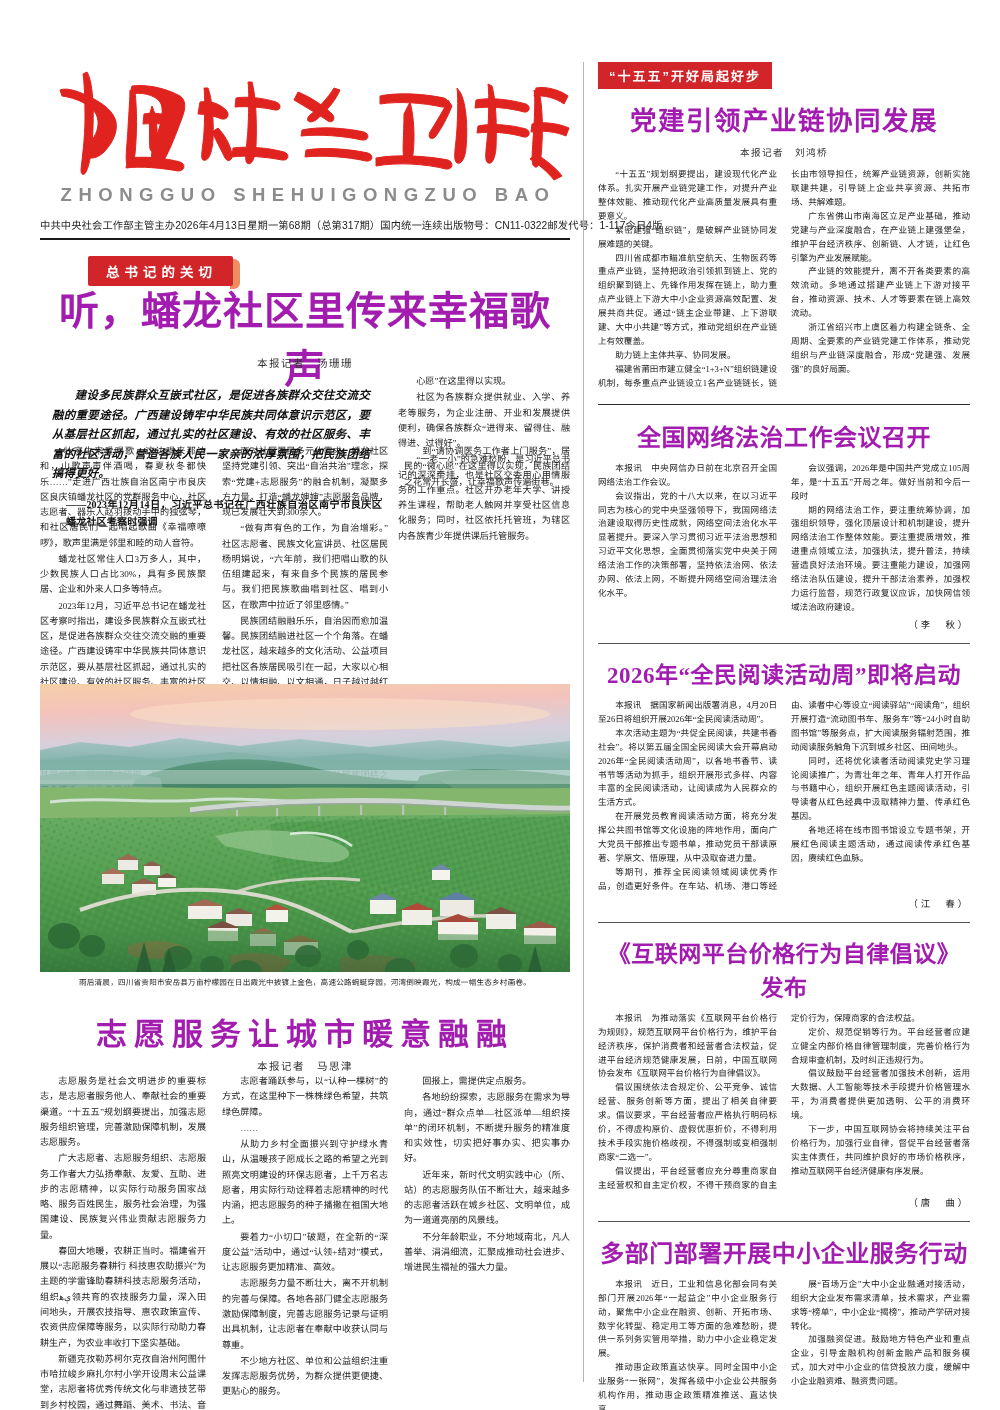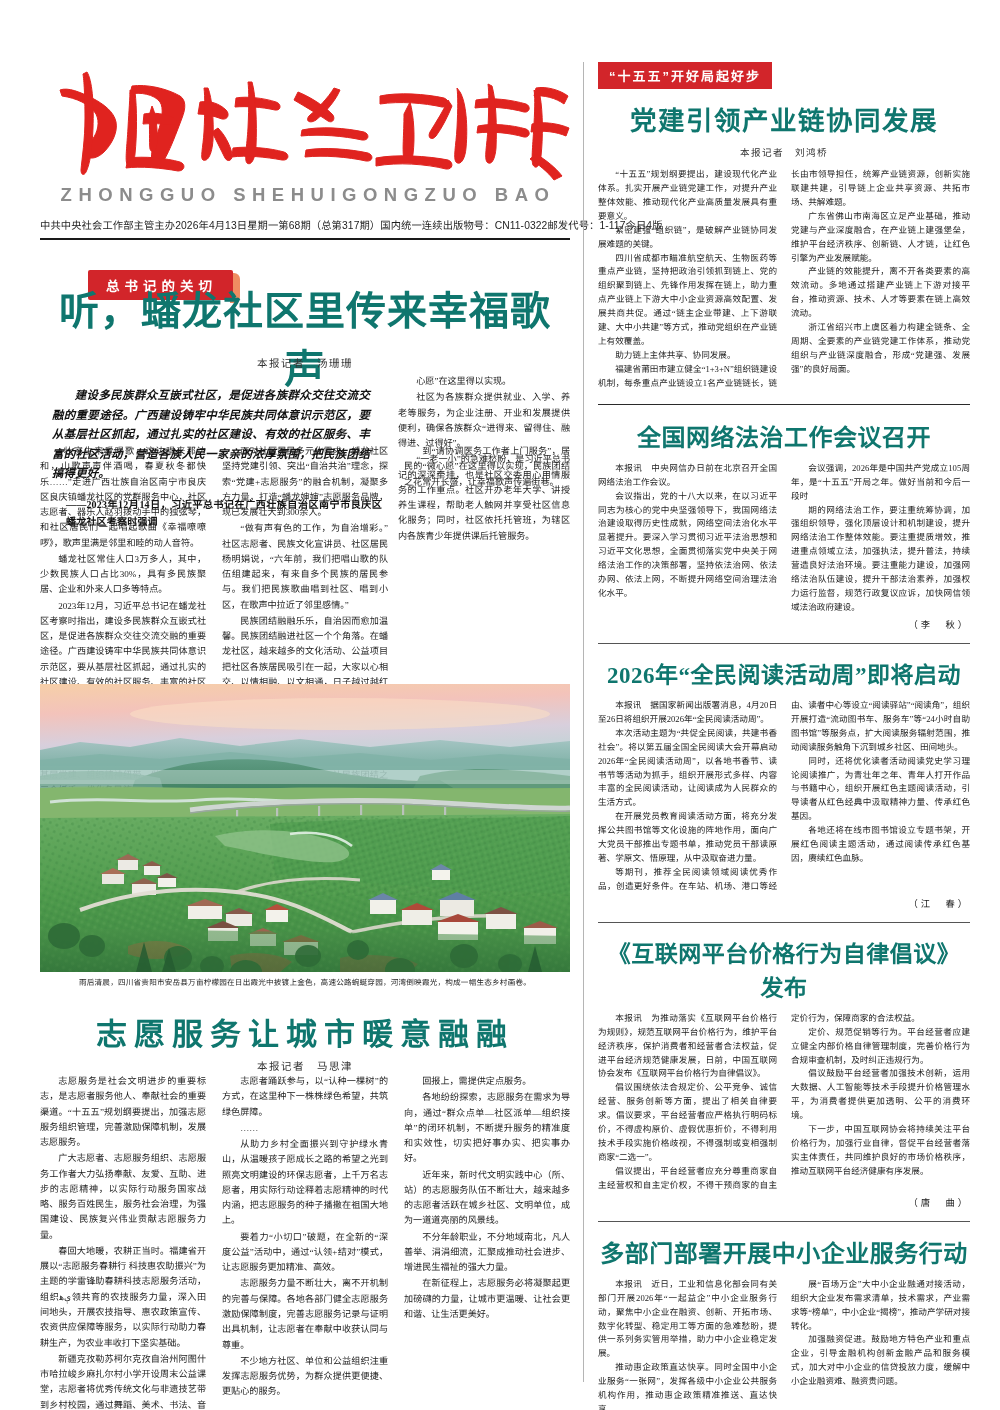--- a/index.html
+++ b/index.html
@@ -26,21 +26,21 @@
     margin-top:11px;font-family:"Liberation Sans","DejaVu Sans",sans-serif;
     font-size:10.3px;color:#1d1d1d;white-space:nowrap;letter-spacing:.1px;
     display:flex;justify-content:space-between;
   }
   .mast-info span{white-space:nowrap;}
   .mast-rule{border-top:2.4px solid #1a1a1a;margin-top:6px;width:530px;}
 
   
   .hl-main{
     font-family:"Liberation Serif","DejaVu Serif",serif;
-    font-weight:700;color:#0f766e;letter-spacing:1px;text-align:center;
+    font-weight:700;color:#a21caf;letter-spacing:1px;text-align:center;
   }
   .byline{
     text-align:center;font-size:10.5px;color:#333;margin-top:9px;
     font-family:"Liberation Sans","DejaVu Sans",sans-serif;letter-spacing:1.5px;
   }
   .body-col{
     font-size:9.1px;line-height:1.68;text-align:justify;color:#1c1c1c;
     font-family:"Liberation Serif","DejaVu Serif",serif;
     text-justify:inter-ideograph;
   }
@@ -54,21 +54,21 @@
     display:block;text-indent:0;margin-top:4px;font-size:10px;font-weight:700;
     padding-left:26px;
   }
   .kicker-red{
     display:inline-block;background:#d2252a;color:#fff;font-weight:700;
     font-family:"Liberation Sans","DejaVu Sans",sans-serif;
   }
   .end-mark{text-align:right;font-size:9.3px;letter-spacing:3px;margin-top:2px;}
 
   
-  .sec-label-wrap{position:absolute;left:40px;top:270px;padding-left:48px;}
+  .sec-label-wrap{position:absolute;left:40px;top:256px;padding-left:48px;}
   .sec-label{
     position:relative;font-size:13.5px;letter-spacing:5px;
     padding:5px 16px 5px 18px;background:#d2252a;border-radius:2px;
   }
   .sec-label::after{
     content:"";position:absolute;right:-7px;top:3px;width:10px;height:100%;
     background:#ef8d62;border-radius:0 6px 6px 0;z-index:-1;
   }
   .a1-head{position:absolute;left:40px;top:279px;width:530px;font-size:40px;}
   .a1-byline{position:absolute;left:40px;top:346px;width:530px;}
@@ -382,21 +382,20 @@
         <p>从助力乡村全面振兴到守护绿水青山，从温暖孩子愿成长之路的希望之光到照亮文明建设的环保志愿者，上千万名志愿者，用实际行动诠释着志愿精神的时代内涵，把志愿服务的种子播撒在祖国大地上。</p>
         <p>要着力“小切口”破题，在全新的“深度公益”活动中，通过“认领+结对”模式，让志愿服务更加精准、高效。</p>
         <p>志愿服务力量不断壮大，离不开机制的完善与保障。各地各部门健全志愿服务激励保障制度，完善志愿服务记录与证明出具机制，让志愿者在奉献中收获认同与尊重。</p>
         <p>不少地方社区、单位和公益组织注重发挥志愿服务优势，为群众提供更便捷、更贴心的服务。</p>
       </div>
       <div class="body-col" style="width:166px;">
         <p>回报上，需提供定点服务。</p>
         <p>各地纷纷探索，志愿服务在需求为导向，通过“群众点单—社区派单—组织接单”的闭环机制，不断提升服务的精准度和实效性，切实把好事办实、把实事办好。</p>
         <p>近年来，新时代文明实践中心（所、站）的志愿服务队伍不断壮大，越来越多的志愿者活跃在城乡社区、文明单位，成为一道道亮丽的风景线。</p>
         <p>不分年龄职业，不分地域南北，凡人善举、涓涓细流，汇聚成推动社会进步、增进民生福祉的强大力量。</p>
-        <p>在新征程上，志愿服务必将凝聚起更加磅礴的力量，让城市更温暖、让社会更和谐、让生活更美好。</p>
       </div>
     </div>
   </div>
 
   <div class="vdiv"></div>
 
   <div class="right">
 
     <div class="sec-block">
       <div style="text-align:left;">

